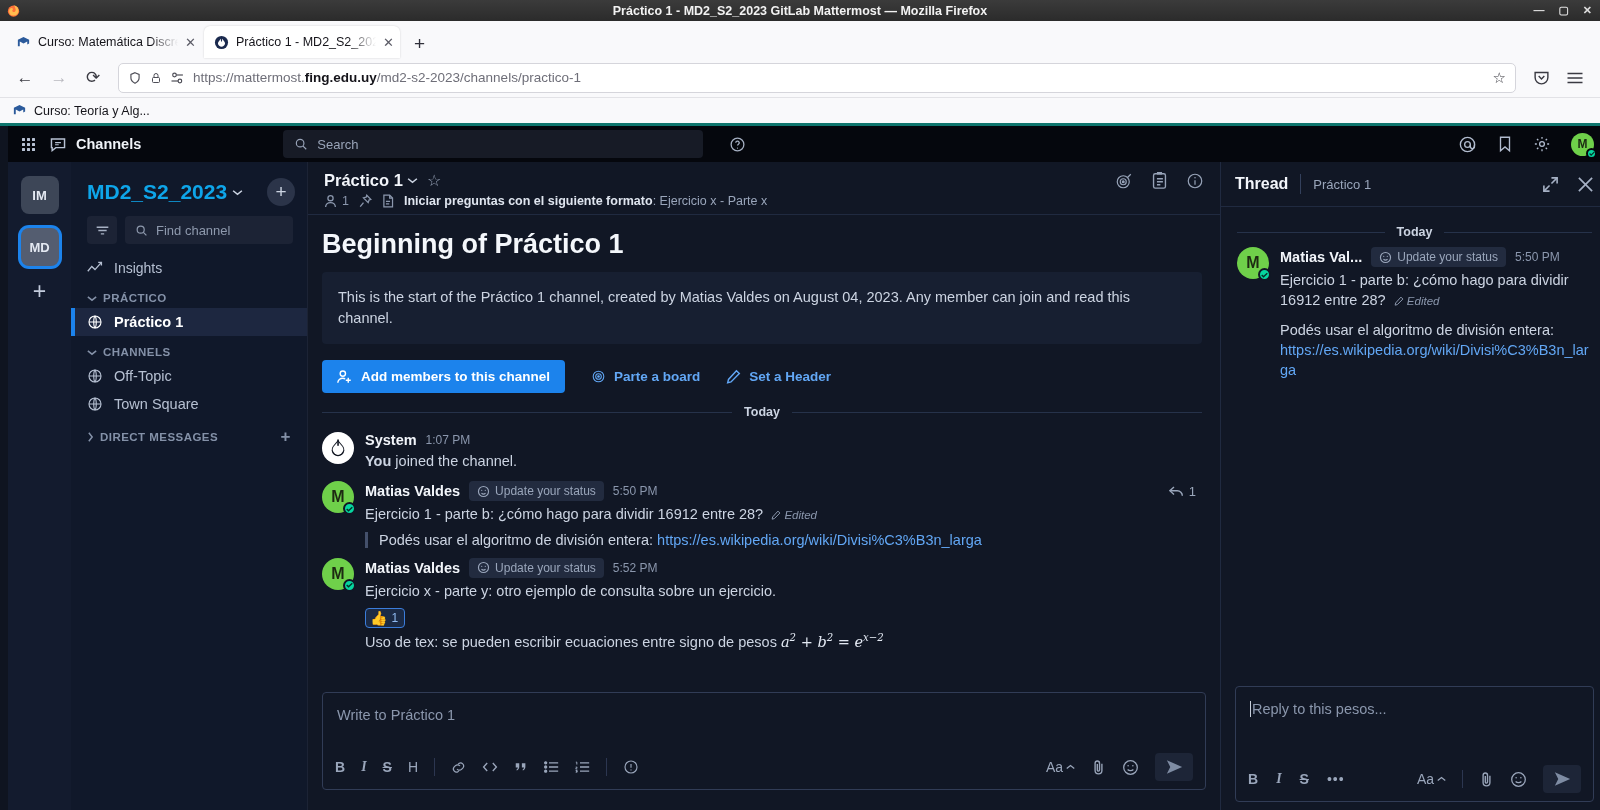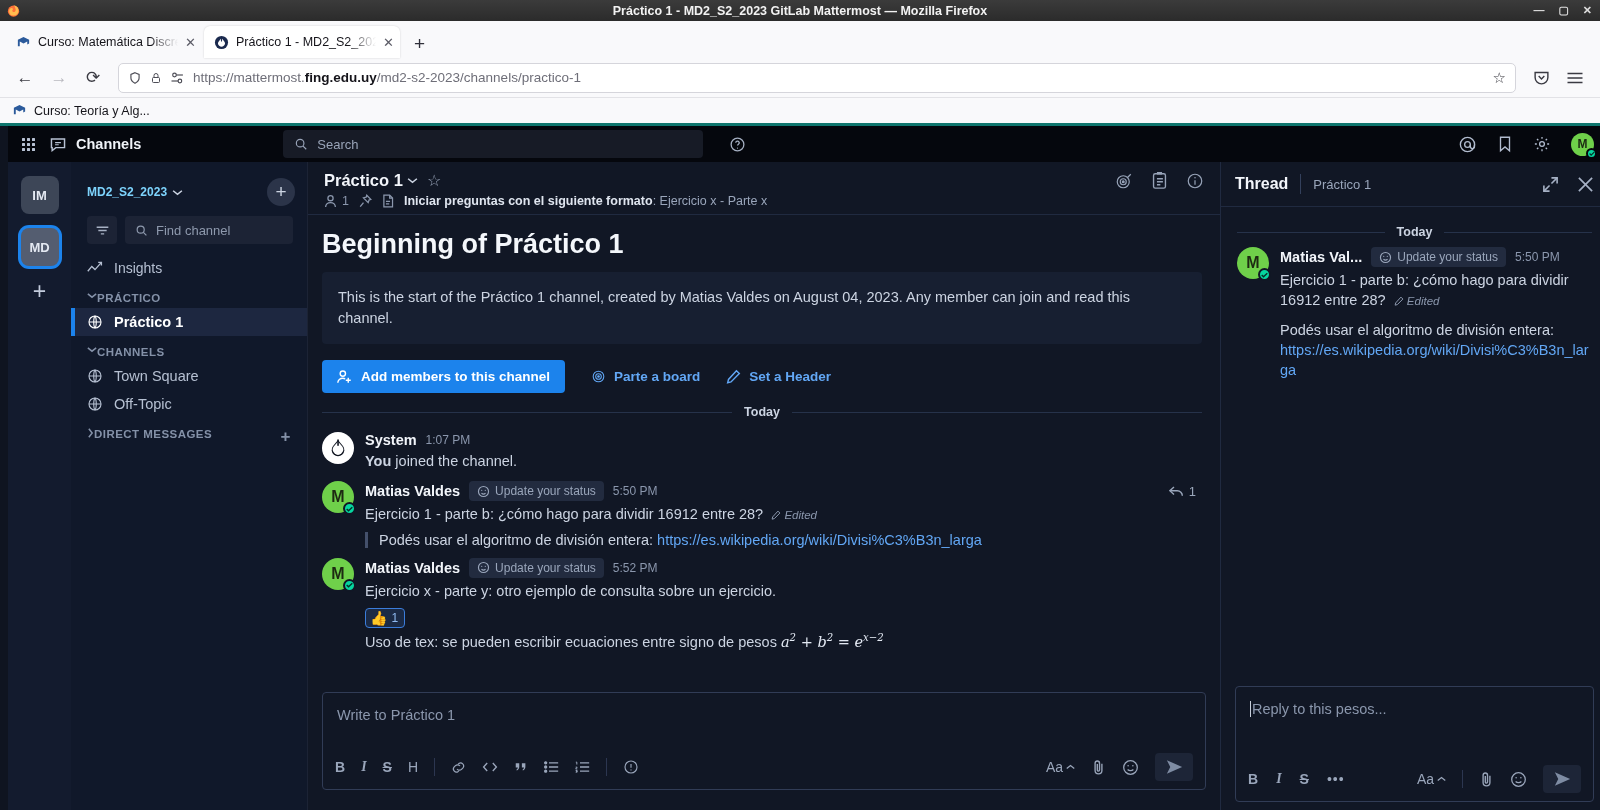--- a/index.html
+++ b/index.html
@@ -81,33 +81,33 @@
     align-items: center; padding-top: 14px; gap: 14px; }
   .team-btn { width: 38px; height: 38px; border-radius: 8px; background: #3d4657;
     color: #e4e9f2; font-size: 13px; font-weight: bold; display: flex;
     align-items: center; justify-content: center; }
   .team-btn.sel { background: #545d70; box-shadow: 0 0 0 3px #1c83ec; }
   .team-add { color: #c3ccdd; font-size: 23px; line-height: 1; }
 
   .chan-sidebar { width: 236px; background: #10182a; display: flex; flex-direction: column;
     padding-top: 10px; }
   .team-hdr { display: flex; align-items: center; padding: 6px 12px 10px 16px; }
-  .team-name { font-size: 12px; font-weight: bold; color: #7dd3fc; display: flex;
+  .team-name { font-size: 21px; font-weight: bold; color: #0ea5e9; display: flex;
     align-items: center; gap: 5px; }
   .team-plus { margin-left: auto; width: 28px; height: 28px; border-radius: 50%;
     background: #2a3characters; color: #ccd4e2; font-size: 19px;
     display: flex; align-items: center; justify-content: center; background: #2b3449; }
   .find-row { display: flex; align-items: center; gap: 8px; padding: 0 14px 10px 16px; }
   .filter-btn { width: 30px; height: 28px; border-radius: 4px; background: #1c2335;
     display: flex; align-items: center; justify-content: center; }
   .find-box { flex: 1; height: 28px; background: #1c2335; border-radius: 4px;
     display: flex; align-items: center; gap: 8px; padding: 0 10px; color: #8e99ad; font-size: 13px; }
   .side-item { display: flex; align-items: center; gap: 11px; padding: 6px 16px;
     color: #b6c0d2; font-size: 14px; }
-  .cat-hdr { display: flex; padding: 10px 16px 4px;
+  .cat-hdr { display: flex; align-items: center; gap: 6px; padding: 10px 16px 4px;
     font-size: 11.5px; font-weight: bold; letter-spacing: .04em; color: #8491a8; text-transform: uppercase; }
   .cat-hdr .plus { margin-left: auto; font-size: 17px; color: #8491a8; line-height: 1; }
   .chan-row { display: flex; align-items: center; gap: 11px; padding: 6px 16px;
     color: #b6c0d2; font-size: 14.5px; position: relative; }
   .chan-row.active { background: #1d2740; color: #ffffff; font-weight: bold; }
   .chan-row.active::before { content: ""; position: absolute; left: 0; top: 0; bottom: 0;
     width: 4px; background: #1c83ec; }
 
   .center { flex: 1; display: flex; flex-direction: column; background: #111725;
     border-left: 1px solid #1c2335; min-width: 0; }
@@ -405,28 +405,28 @@
           <svg width="10" height="7" viewBox="0 0 12 8" fill="none" stroke="#8491a8" stroke-width="1.8">
               <path d="M1 2l5 4 5-4"></path>
             </svg>
           <span>CHANNELS</span>
         </div>
         <div class="chan-row">
           <svg width="16" height="16" viewBox="0 0 24 24" fill="none" stroke="#b6c0d2" stroke-width="1.7">
             <circle cx="12" cy="12" r="9"></circle>
               <path d="M3 12h18M12 3c2.5 2.6 2.5 15.4 0 18M12 3c-2.5 2.6-2.5 15.4 0 18"></path>
             </svg>
-          <span>Town Square</span>
+          <span>Off-Topic</span>
         </div>
         <div class="chan-row">
           <svg width="16" height="16" viewBox="0 0 24 24" fill="none" stroke="#b6c0d2" stroke-width="1.7">
             <circle cx="12" cy="12" r="9"></circle>
               <path d="M3 12h18M12 3c2.5 2.6 2.5 15.4 0 18M12 3c-2.5 2.6-2.5 15.4 0 18"></path>
             </svg>
-          <span>Off-Topic</span>
+          <span>Town Square</span>
         </div>
 
         <div class="cat-hdr">
           <svg width="7" height="10" viewBox="0 0 8 12" fill="none" stroke="#8491a8" stroke-width="1.8">
               <path d="M2 1l4 5-4 5"></path>
             </svg>
           <span>DIRECT MESSAGES</span>
           <span class="plus">+</span>
         </div>
       </div>

